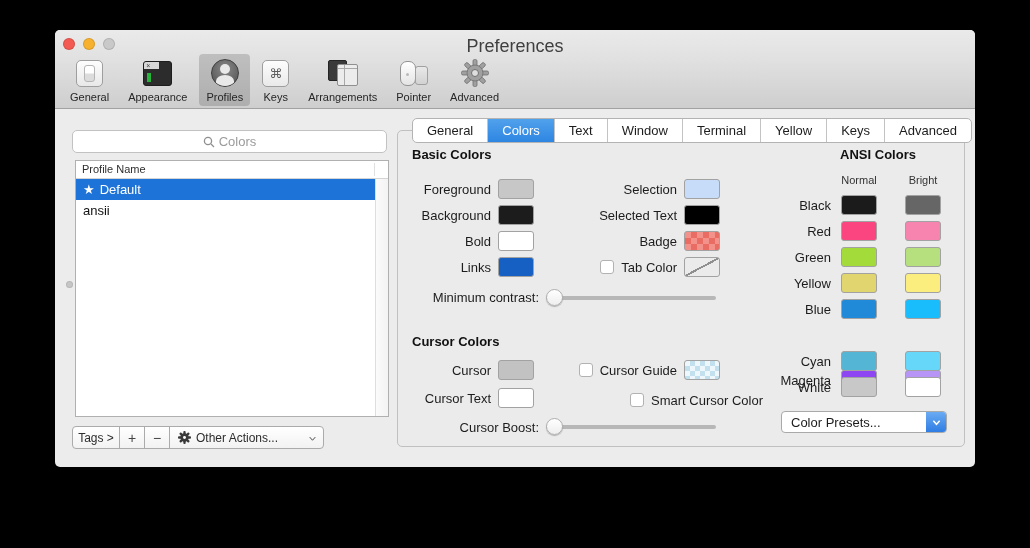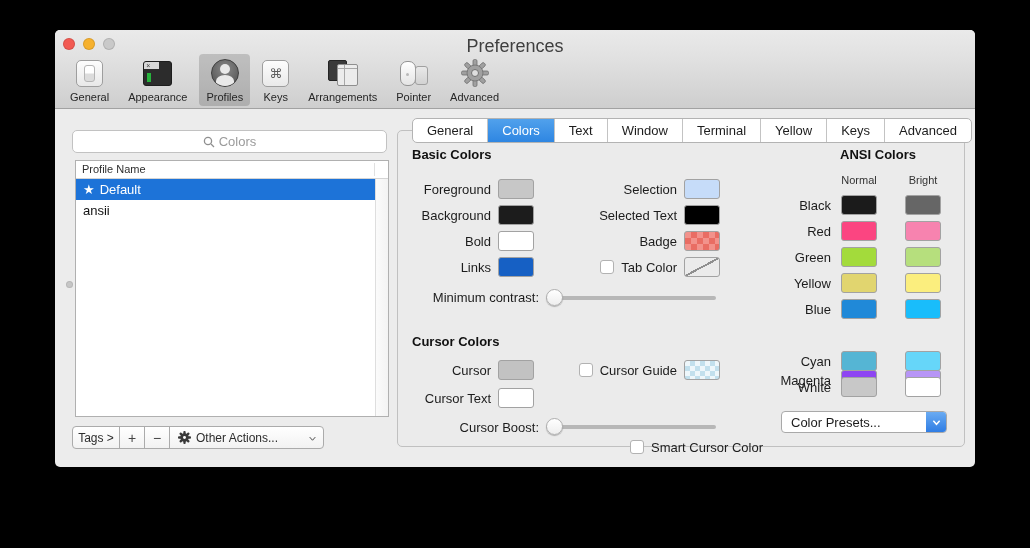--- a/index.html
+++ b/index.html
@@ -342,21 +342,21 @@
     <div class="slider" style="left:148px;top:287px;">
       <div class="track"></div>
       <div class="knob"></div>
     </div>
 
     <div class="crow" style="left:180px;top:228px;width:142px;">
       <div class="checkbox"></div>
       <span class="ctl-label">Cursor Guide</span>
       <div class="swatch checker-blue"></div>
     </div>
-    <div class="crow" style="left:180px;top:258px;width:185px;margin-top:47px;">
+    <div class="crow" style="left:180px;top:258px;width:185px;">
       <div class="checkbox"></div>
       <span class="ctl-label">Smart Cursor Color</span>
     </div>
 
     <div class="sec-head" style="left:400px;top:16px;width:160px;text-align:center;">ANSI Colors</div>
     <div class="colhdr" style="left:443px;top:43px;">Normal</div>
     <div class="colhdr" style="left:507px;top:43px;">Bright</div>
 
     <div class="ansi-row" style="top:63px;">
       <span class="ctl-label">Black</span>

